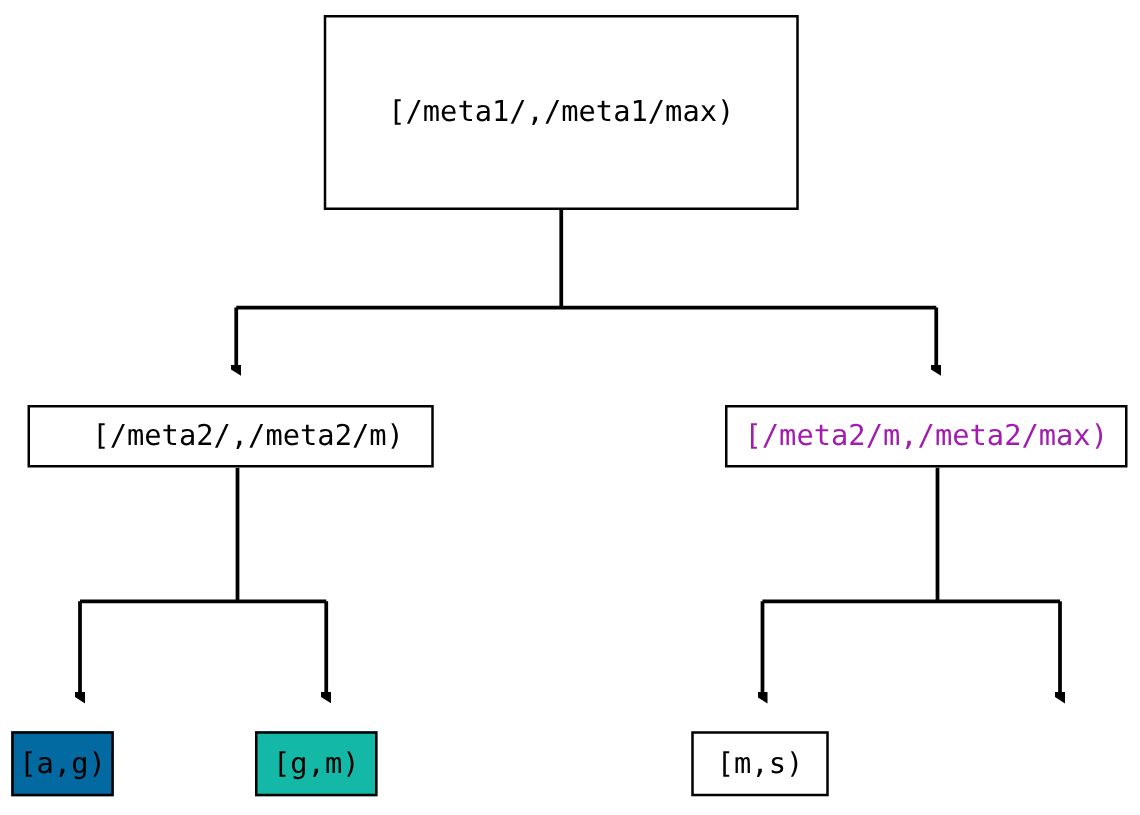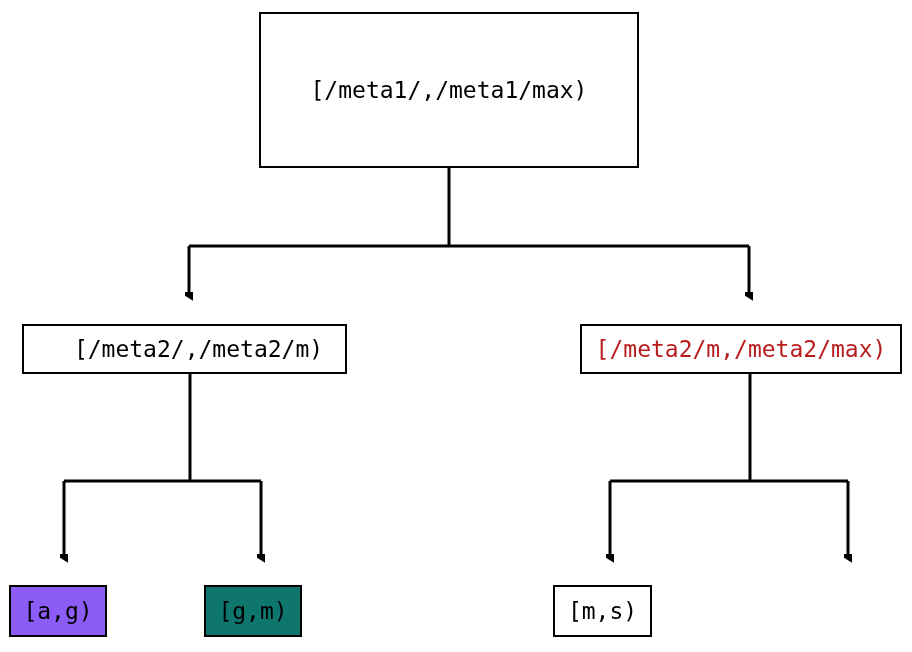--- a/index.html
+++ b/index.html
@@ -70,22 +70,22 @@
       <path d="M 610,481 L 848,481" stroke="#000000" stroke-width="3" fill="none"></path>
       <path d="M 610,481 L 610,554" stroke="#000000" stroke-width="3" fill="none" marker-end="url(#arrowhead)"></path>
       <path d="M 848,481 L 848,554" stroke="#000000" stroke-width="3" fill="none" marker-end="url(#arrowhead)"></path>
     </g>
   </svg>
 
   <div class="node" style="left: 259px; top: 12px; width: 380px; height: 156px; border-color: rgb(0, 0, 0); color: rgb(0, 0, 0); background: rgb(255, 255, 255);">[/meta1/,/meta1/max)</div>
 
   <div class="node" style="left: 22px; top: 324px; width: 325px; height: 50px; border-color: rgb(0, 0, 0); color: rgb(0, 0, 0); background: rgb(255, 255, 255); padding-left: 28px;">[/meta2/,/meta2/m)</div>
 
-  <div class="node" style="left: 580px; top: 324px; width: 322px; height: 50px; border-color: rgb(0, 0, 0); color: #b91c1c; background: rgb(255, 255, 255);">[/meta2/m,/meta2/max)</div>
+  <div class="node" style="left: 580px; top: 324px; width: 322px; height: 50px; border-color: rgb(0, 0, 0); color: #a21caf; background: rgb(255, 255, 255);">[/meta2/m,/meta2/max)</div>
 
-  <div class="node" style="left: 9px; top: 585px; width: 98px; height: 52px; border-color: rgb(0, 0, 0); color: rgb(0, 0, 0); background: #8b5cf6;">[a,g)</div>
+  <div class="node" style="left: 9px; top: 585px; width: 82px; height: 52px; border-color: rgb(0, 0, 0); color: rgb(0, 0, 0); background: #0369a1;">[a,g)</div>
 
-  <div class="node" style="left: 204px; top: 585px; width: 98px; height: 52px; border-color: rgb(0, 0, 0); color: rgb(0, 0, 0); background: #0f766e;">[g,m)</div>
+  <div class="node" style="left: 204px; top: 585px; width: 98px; height: 52px; border-color: rgb(0, 0, 0); color: rgb(0, 0, 0); background: #14b8a6;">[g,m)</div>
 
-  <div class="node" style="left: 553px; top: 585px; width: 99px; height: 52px; border-color: rgb(0, 0, 0); color: rgb(0, 0, 0); background: rgb(255, 255, 255);">[m,s)</div>
+  <div class="node" style="left: 553px; top: 585px; width: 110px; height: 52px; border-color: rgb(0, 0, 0); color: rgb(0, 0, 0); background: rgb(255, 255, 255);">[m,s)</div>
 
 
 </div>
 
 </body></html>

